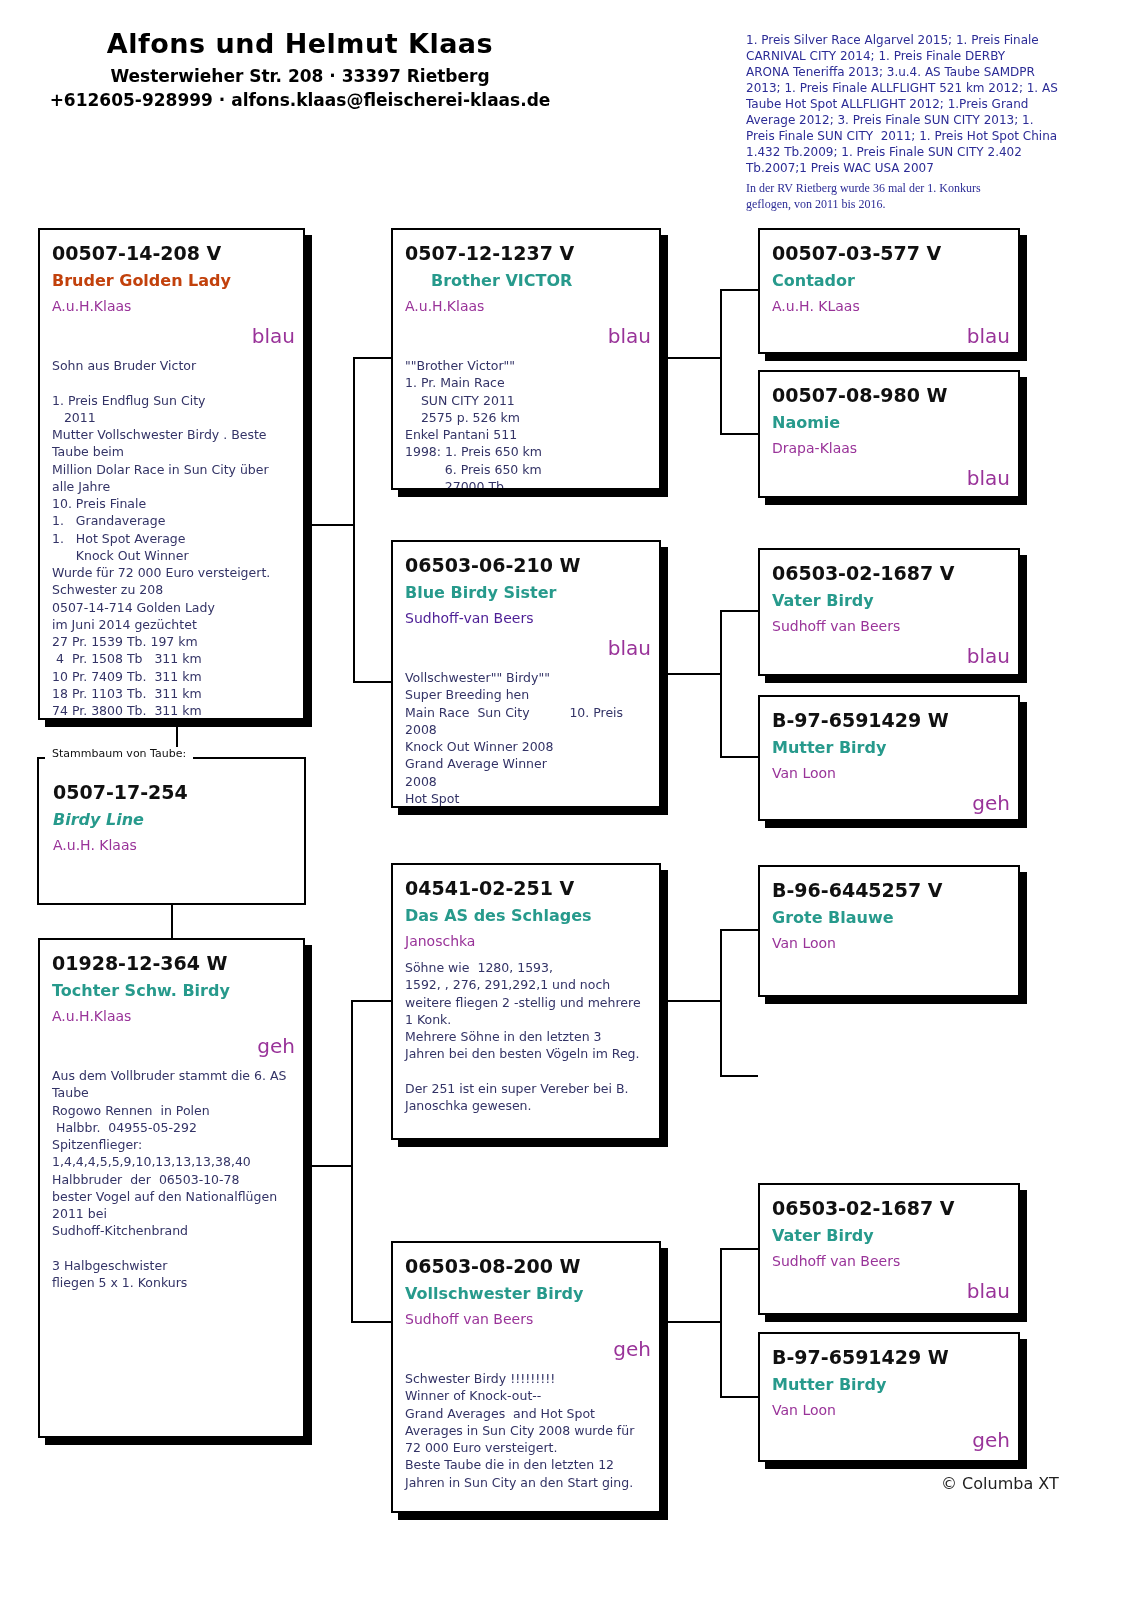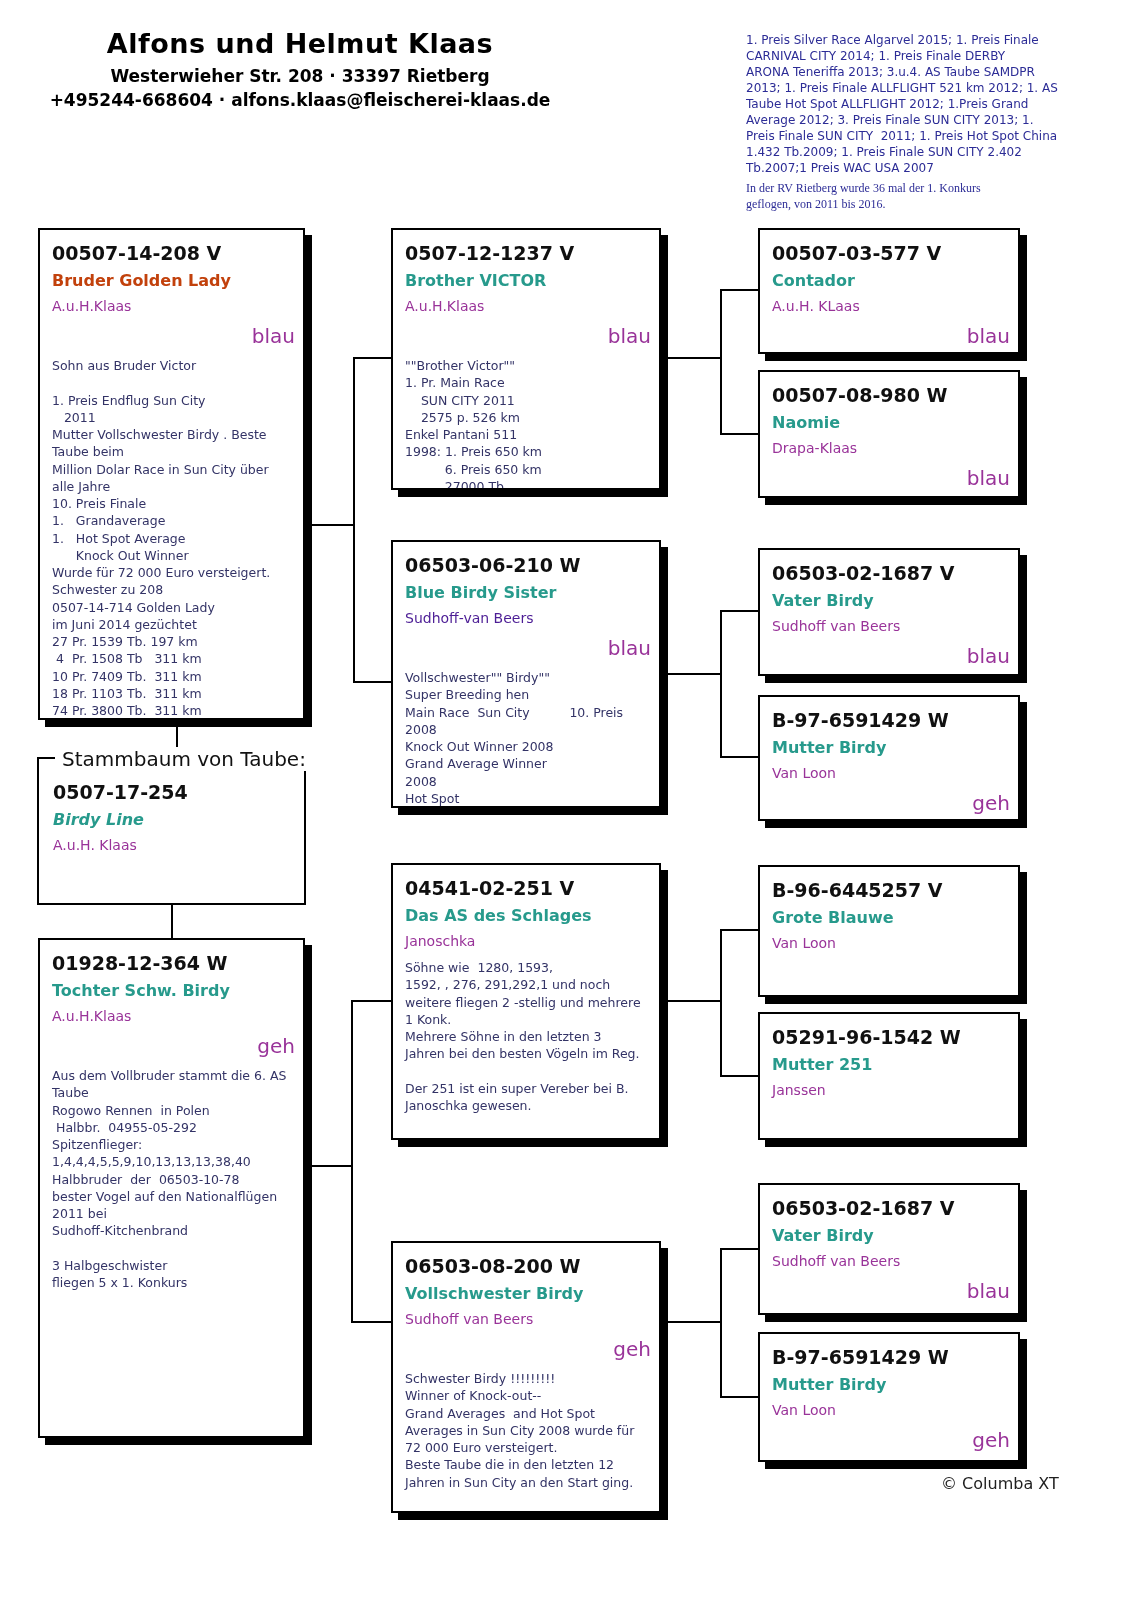--- a/index.html
+++ b/index.html
@@ -23,38 +23,38 @@
         box-sizing:border-box;overflow:hidden;}
   .ring{font-size:19px;font-weight:bold;color:#101010;margin:4px 0 7px 0;white-space:nowrap;}
   .pname{font-size:16px;font-weight:bold;margin-bottom:8px;white-space:nowrap;}
   .breeder{font-size:14px;margin-bottom:10px;white-space:nowrap;}
   .colorline{font-size:20px;margin-bottom:9px;white-space:nowrap;text-align:right;}
   .info{font-size:12.5px;line-height:1.38;white-space:pre-wrap;}
 
   
   .rootbox{position:absolute;background:#fff;border:2px solid #000;
            padding:18px 8px 0 14px;box-sizing:border-box;}
-  .legend{position:absolute;top:-12px;left:16px;background:#fff;padding:0 7px;
-          font-size:20px;color:#111;white-space:nowrap;}
+  .legend{position:absolute;top:-12px;left:6px;background:#fff;padding:0 7px;
+          font-size:11px;color:#111;white-space:nowrap;}
 
   
   .hl{position:absolute;height:2px;background:#000;}
   .vl{position:absolute;width:2px;background:#000;}
 
   .copyright{position:absolute;left:941px;top:1474px;font-size:16px;color:#1f1f1f;}
 </style>
 </head>
 <body>
 
 <div class="page">
 
   <div class="hdr">
     <div class="hdr-title">Alfons und Helmut Klaas</div>
     <div class="hdr-sub">Westerwieher Str. 208 · 33397 Rietberg</div>
-    <div class="hdr-sub">+495244-668604 · alfons.klaas@fleischerei-klaas.de</div>
+    <div class="hdr-sub">+612605-928999 · alfons.klaas@fleischerei-klaas.de</div>
   </div>
 
   <div class="ach ach-prizes" style="color: rgb(44, 44, 150);">1. Preis Silver Race Algarvel 2015; 1. Preis Finale
 CARNIVAL CITY 2014; 1. Preis Finale DERBY
 ARONA Teneriffa 2013; 3.u.4. AS Taube SAMDPR
 2013; 1. Preis Finale ALLFLIGHT 521 km 2012; 1. AS
 Taube Hot Spot ALLFLIGHT 2012; 1.Preis Grand
 Average 2012; 3. Preis Finale SUN CITY 2013; 1.
 Preis Finale SUN CITY  2011; 1. Preis Hot Spot China
 1.432 Tb.2009; 1. Preis Finale SUN CITY 2.402
@@ -145,21 +145,21 @@
 bester Vogel auf den Nationalflügen
 2011 bei
 Sudhoff-Kitchenbrand
 
 3 Halbgeschwister
 fliegen 5 x 1. Konkurs</div>
   </div>
 
   <div class="pbox" style="left:391px;top:228px;width:270px;height:262px">
     <div class="ring">0507-12-1237 V</div>
-    <div class="pname" style="color: rgb(39, 154, 140);">Brother VICTOR</div>
+    <div class="pname" style="color: rgb(39, 154, 140); margin-left: 26px;">Brother VICTOR</div>
     <div class="breeder" style="color: rgb(153, 51, 153);">A.u.H.Klaas</div>
     <div class="colorline" style="color: rgb(153, 51, 153);">blau</div>
     <div class="info" style="color: rgb(51, 51, 102);">""Brother Victor""
 1. Pr. Main Race
     SUN CITY 2011
     2575 p. 526 km
 Enkel Pantani 511
 1998: 1. Preis 650 km
           6. Preis 650 km
           27000 Tb.</div>
@@ -236,25 +236,20 @@
     <div class="breeder" style="color: rgb(153, 51, 153);">Van Loon</div>
     <div class="colorline" style="color: rgb(153, 51, 153);">geh</div>
   </div>
 
   <div class="pbox" style="left:758px;top:865px;width:262px;height:132px">
     <div class="ring">B-96-6445257 V</div>
     <div class="pname" style="color: rgb(39, 154, 140);">Grote Blauwe</div>
     <div class="breeder" style="color: rgb(153, 51, 153);">Van Loon</div>
   </div>
 
-  <div class="pbox" style="left:758px;top:1012px;width:262px;height:128px">
-    <div class="ring">05291-96-1542 W</div>
-    <div class="pname" style="color: rgb(39, 154, 140);">Mutter 251</div>
-    <div class="breeder" style="color: rgb(153, 51, 153);">Janssen</div>
-  </div>
 
   <div class="pbox" style="left:758px;top:1183px;width:262px;height:132px">
     <div class="ring">06503-02-1687 V</div>
     <div class="pname" style="color: rgb(39, 154, 140);">Vater Birdy</div>
     <div class="breeder" style="color: rgb(153, 51, 153);">Sudhoff van Beers</div>
     <div class="colorline" style="color: rgb(153, 51, 153);">blau</div>
   </div>
 
   <div class="pbox" style="left:758px;top:1332px;width:262px;height:130px">
     <div class="ring">B-97-6591429 W</div>

